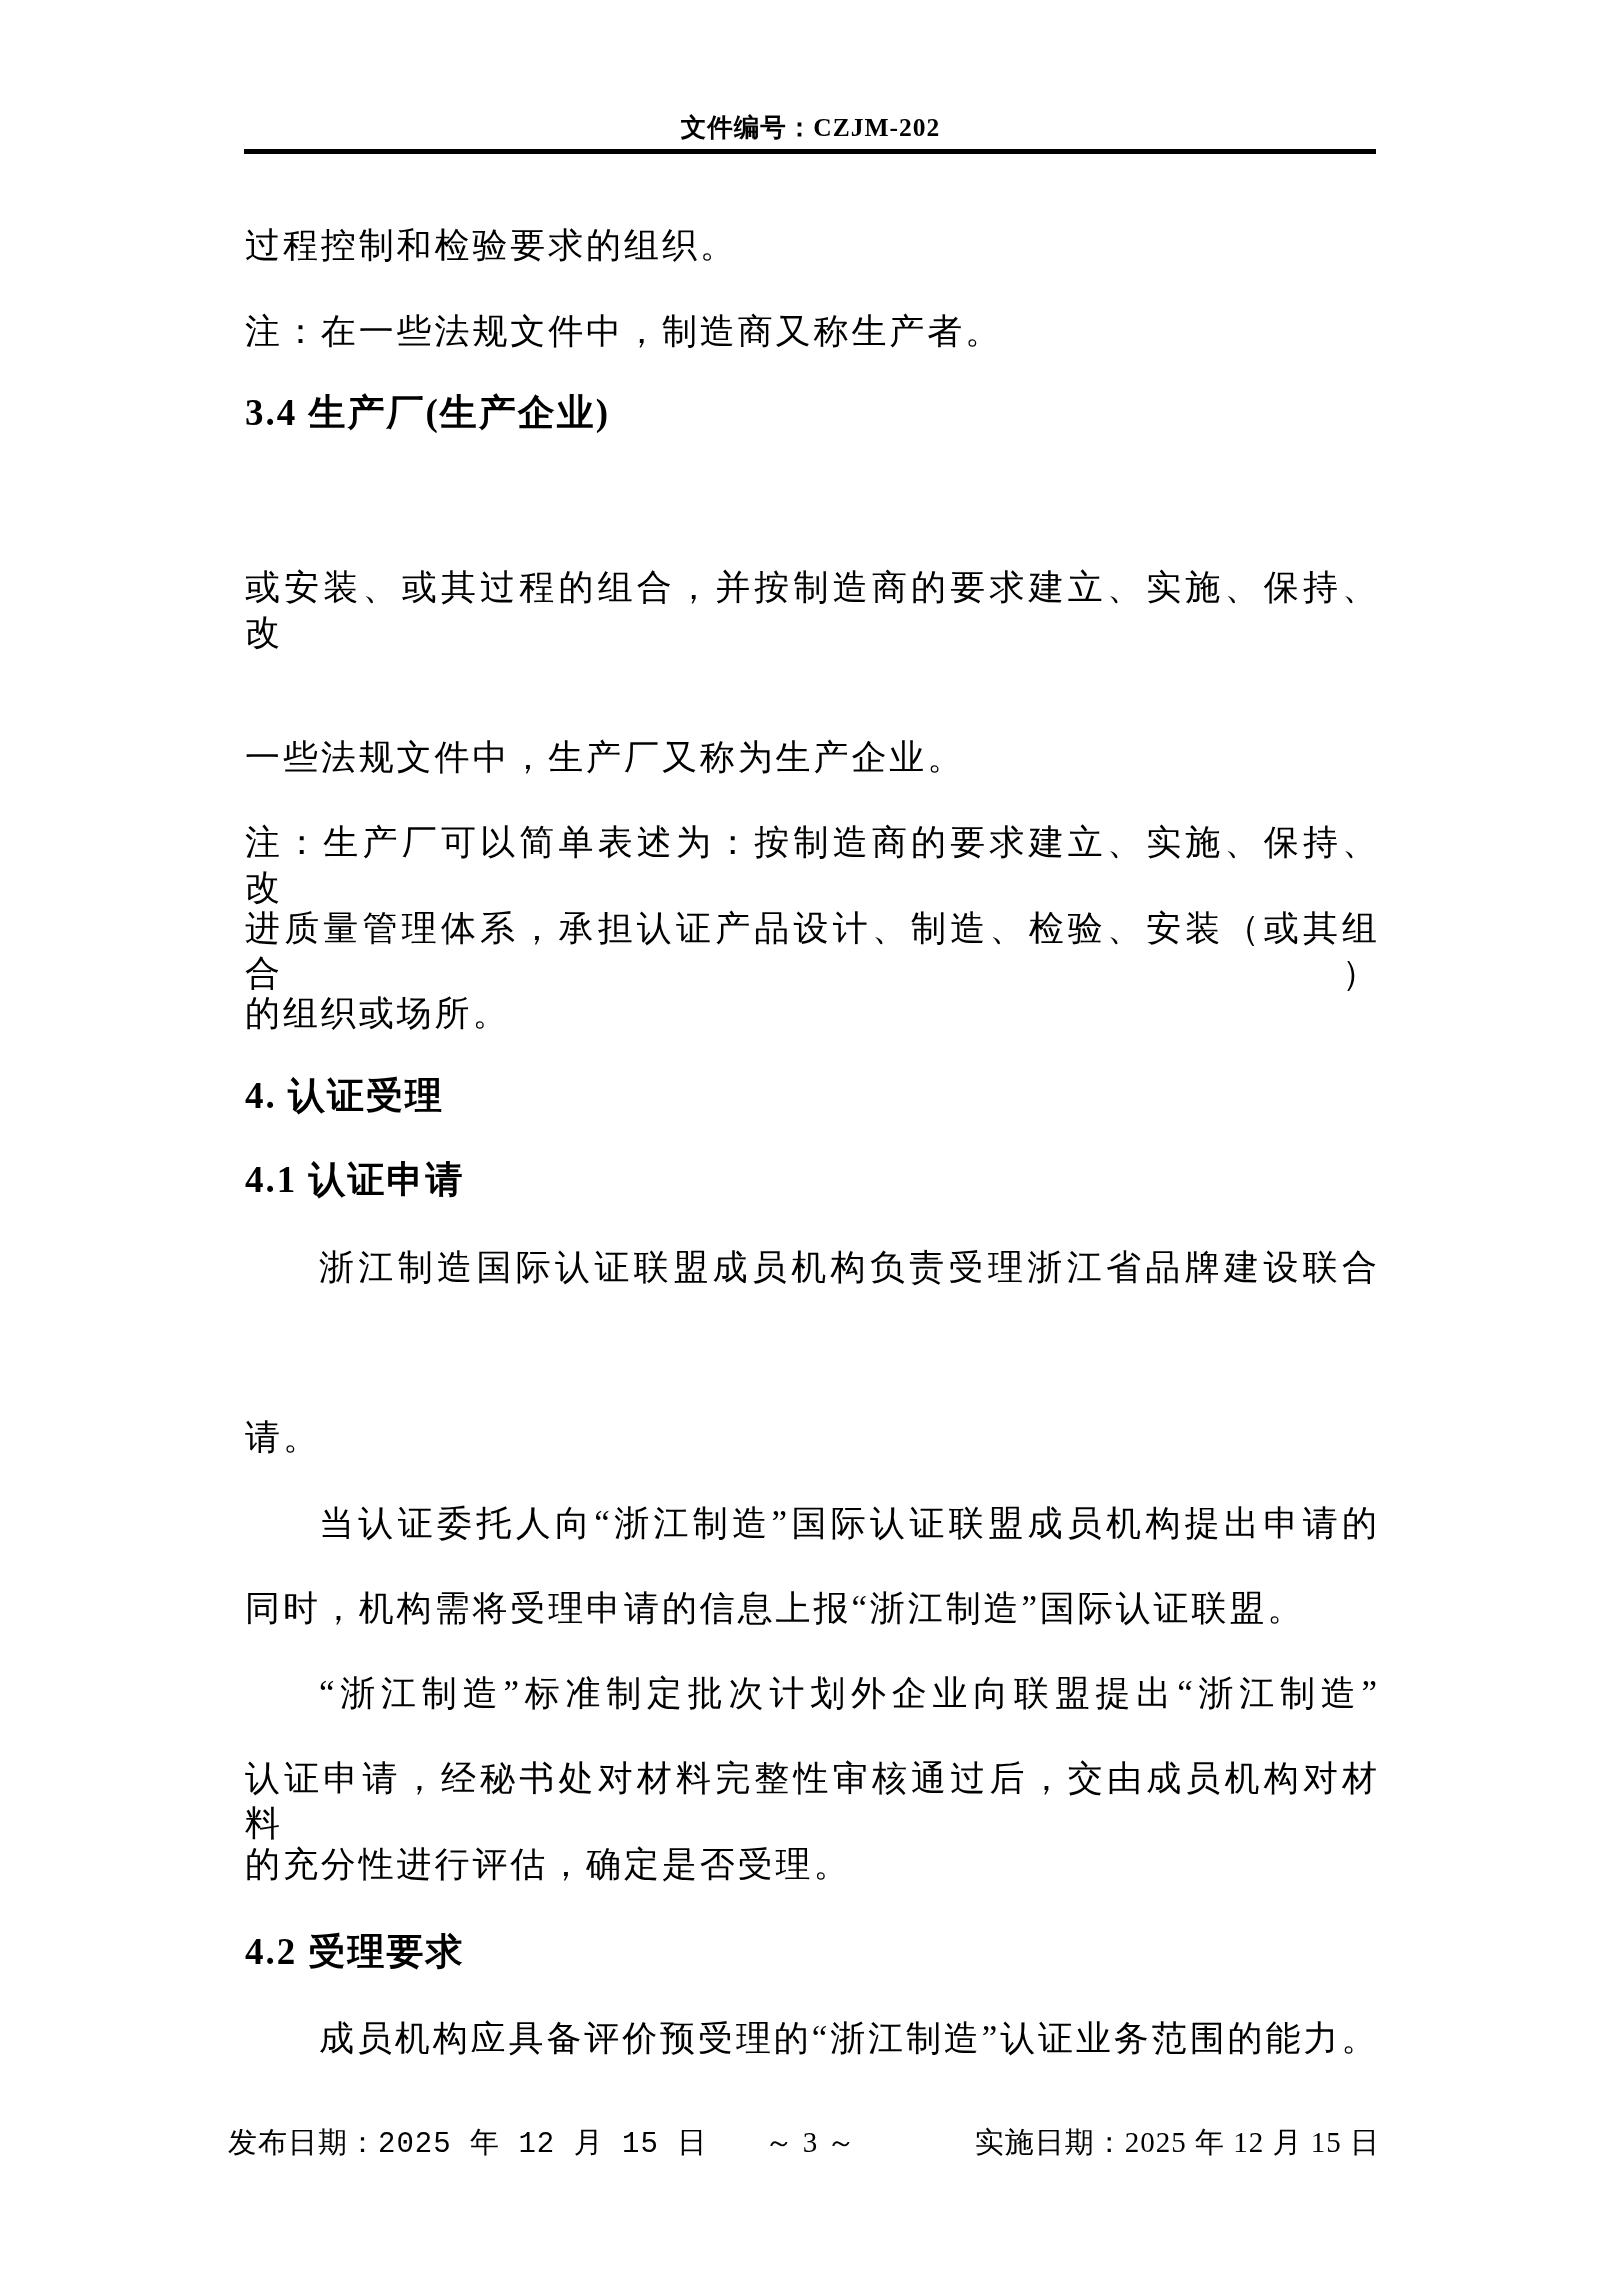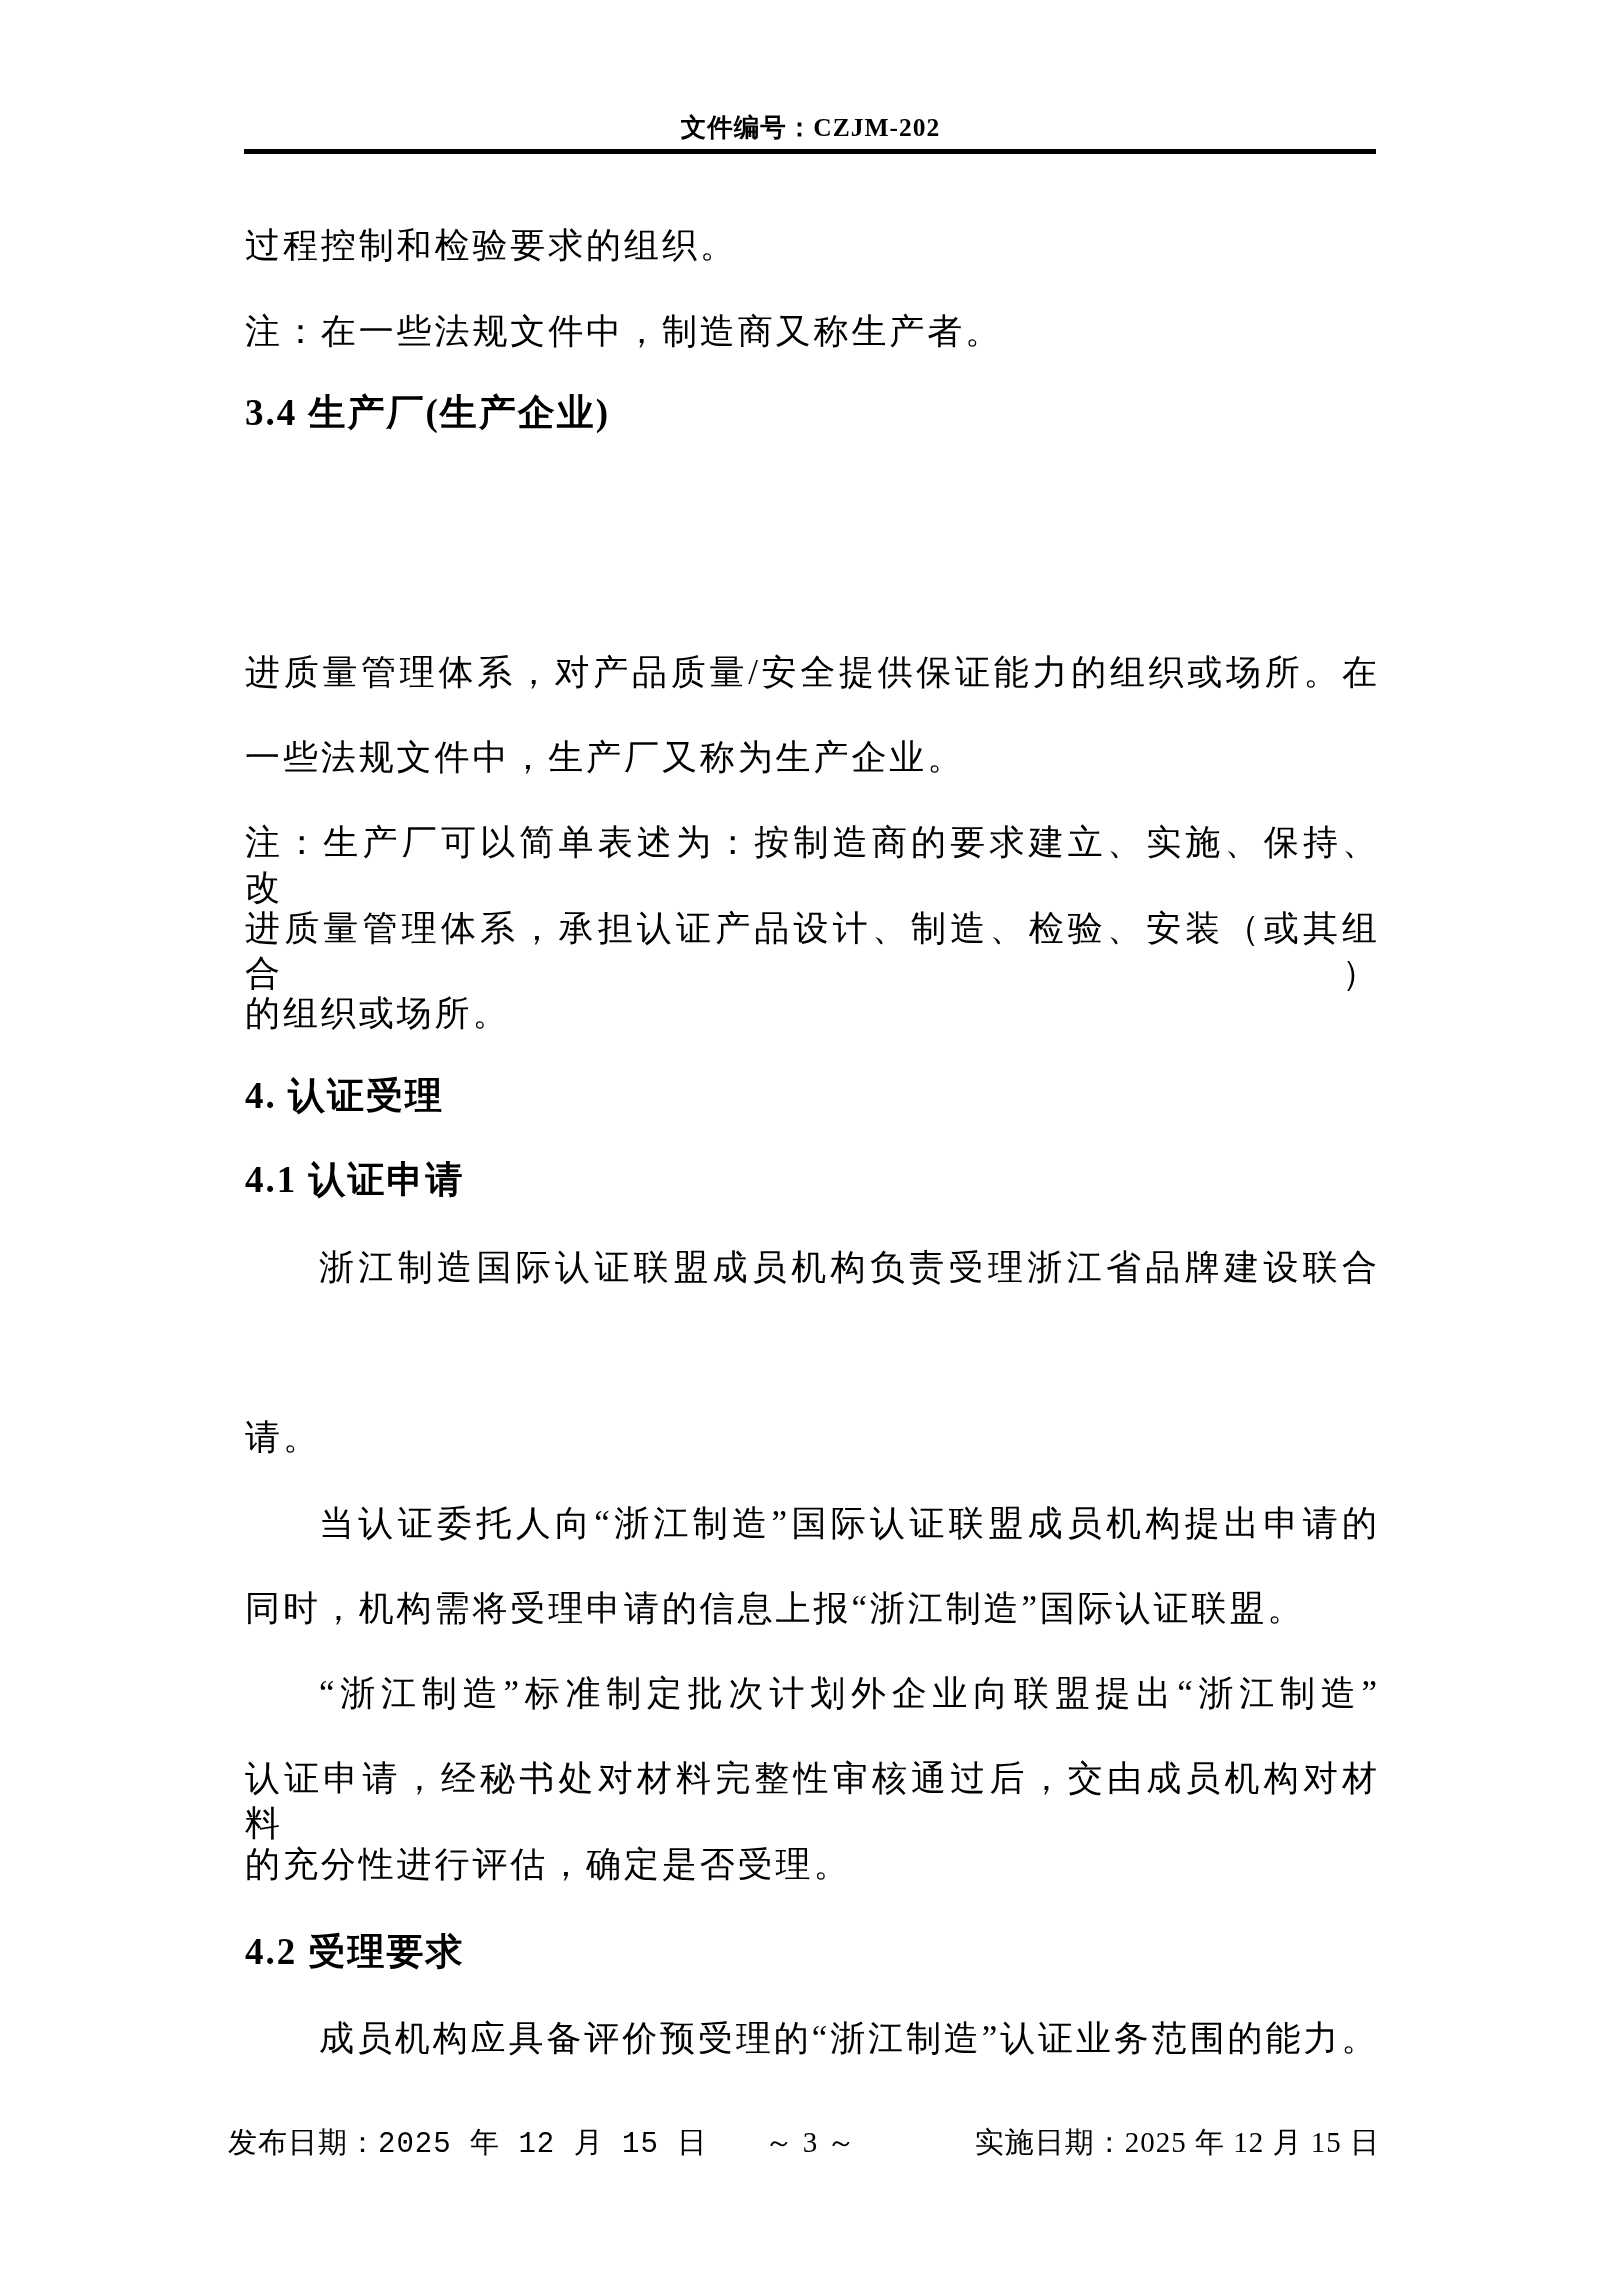--- a/index.html
+++ b/index.html
@@ -64,21 +64,21 @@
 
   <div class="header-text">文件编号：CZJM-202</div>
   <div class="header-rule"></div>
 
   <div class="line" style="top:223px">过程控制和检验要求的组织。</div>
 
   <div class="line" style="top:309px">注：在一些法规文件中，制造商又称生产者。</div>
 
   <div class="line head" style="top:390px">3.4 生产厂(生产企业)</div>
 
-  <div class="line just" style="top:650px">进质量管理体系，对产品质量/安全提供保证能力的组织或场所。在</div>
+  <div class="line just" style="top:565px">或安装、或其过程的组合，并按制造商的要求建立、实施、保持、改</div>
   <div class="line" style="top:735px">一些法规文件中，生产厂又称为生产企业。</div>
 
   <div class="line just" style="top:820px">注：生产厂可以简单表述为：按制造商的要求建立、实施、保持、改</div>
   <div class="line just" style="top:906px">进质量管理体系，承担认证产品设计、制造、检验、安装（或其组合）</div>
   <div class="line" style="top:991px">的组织或场所。</div>
 
   <div class="line head" style="top:1073px">4. 认证受理</div>
 
   <div class="line head" style="top:1157px">4.1 认证申请</div>
 

